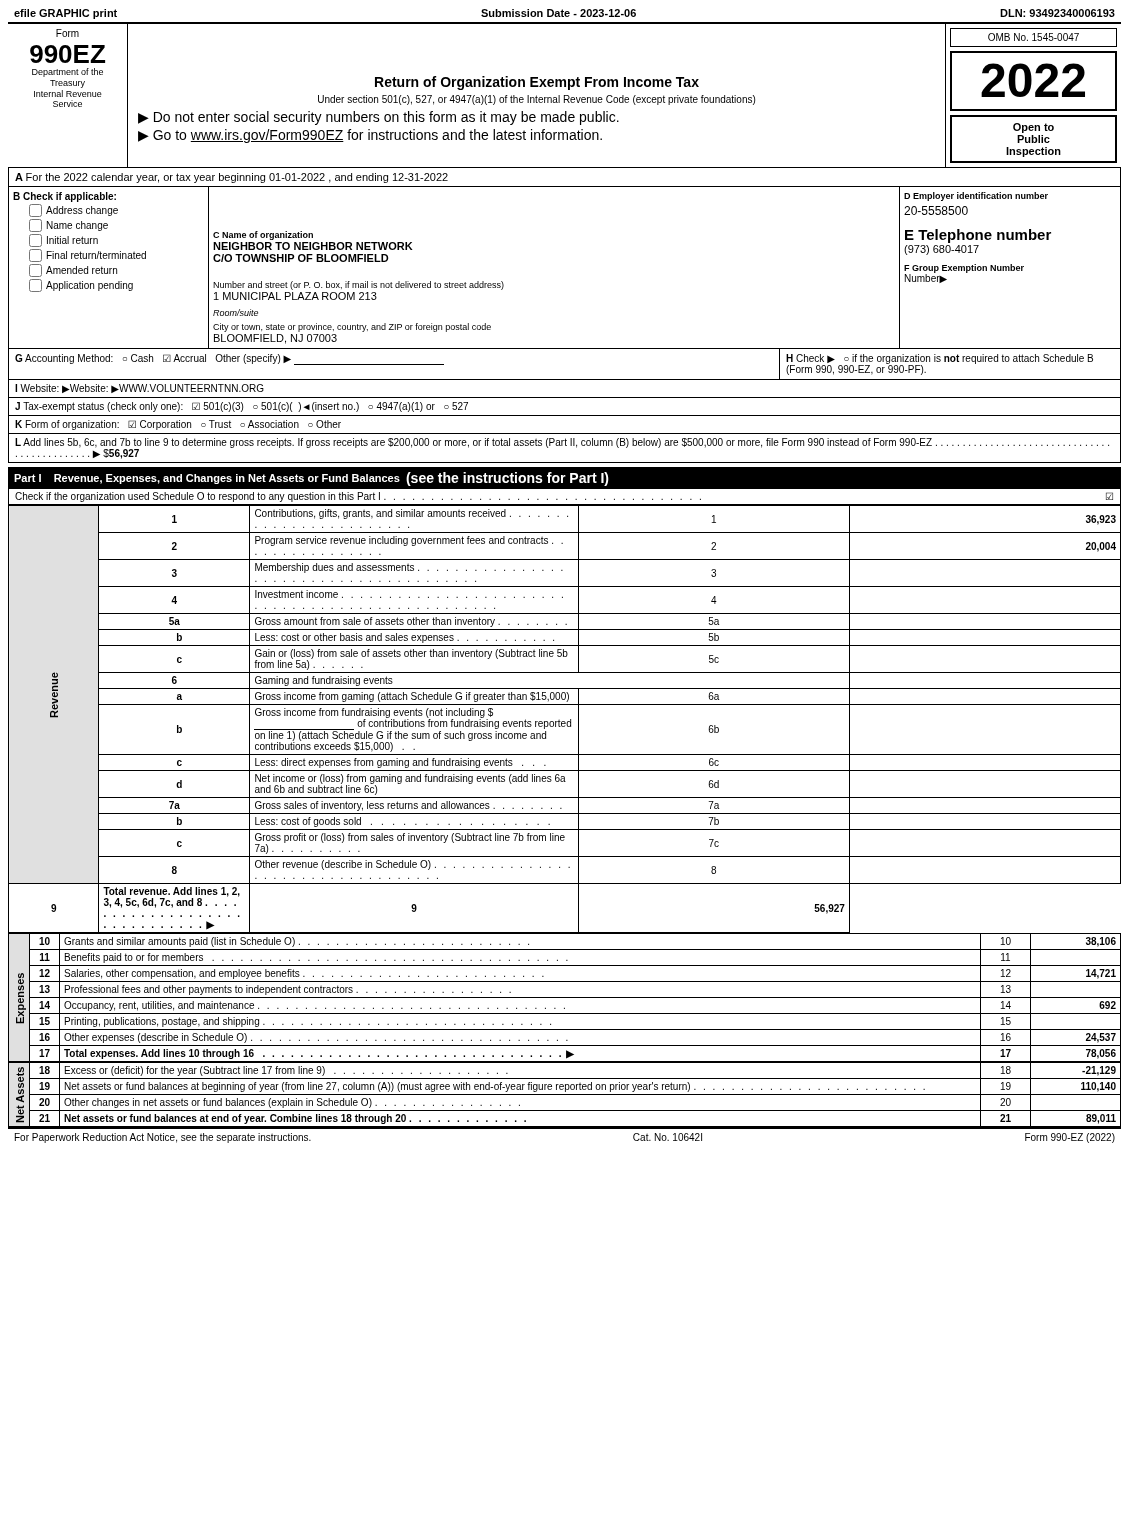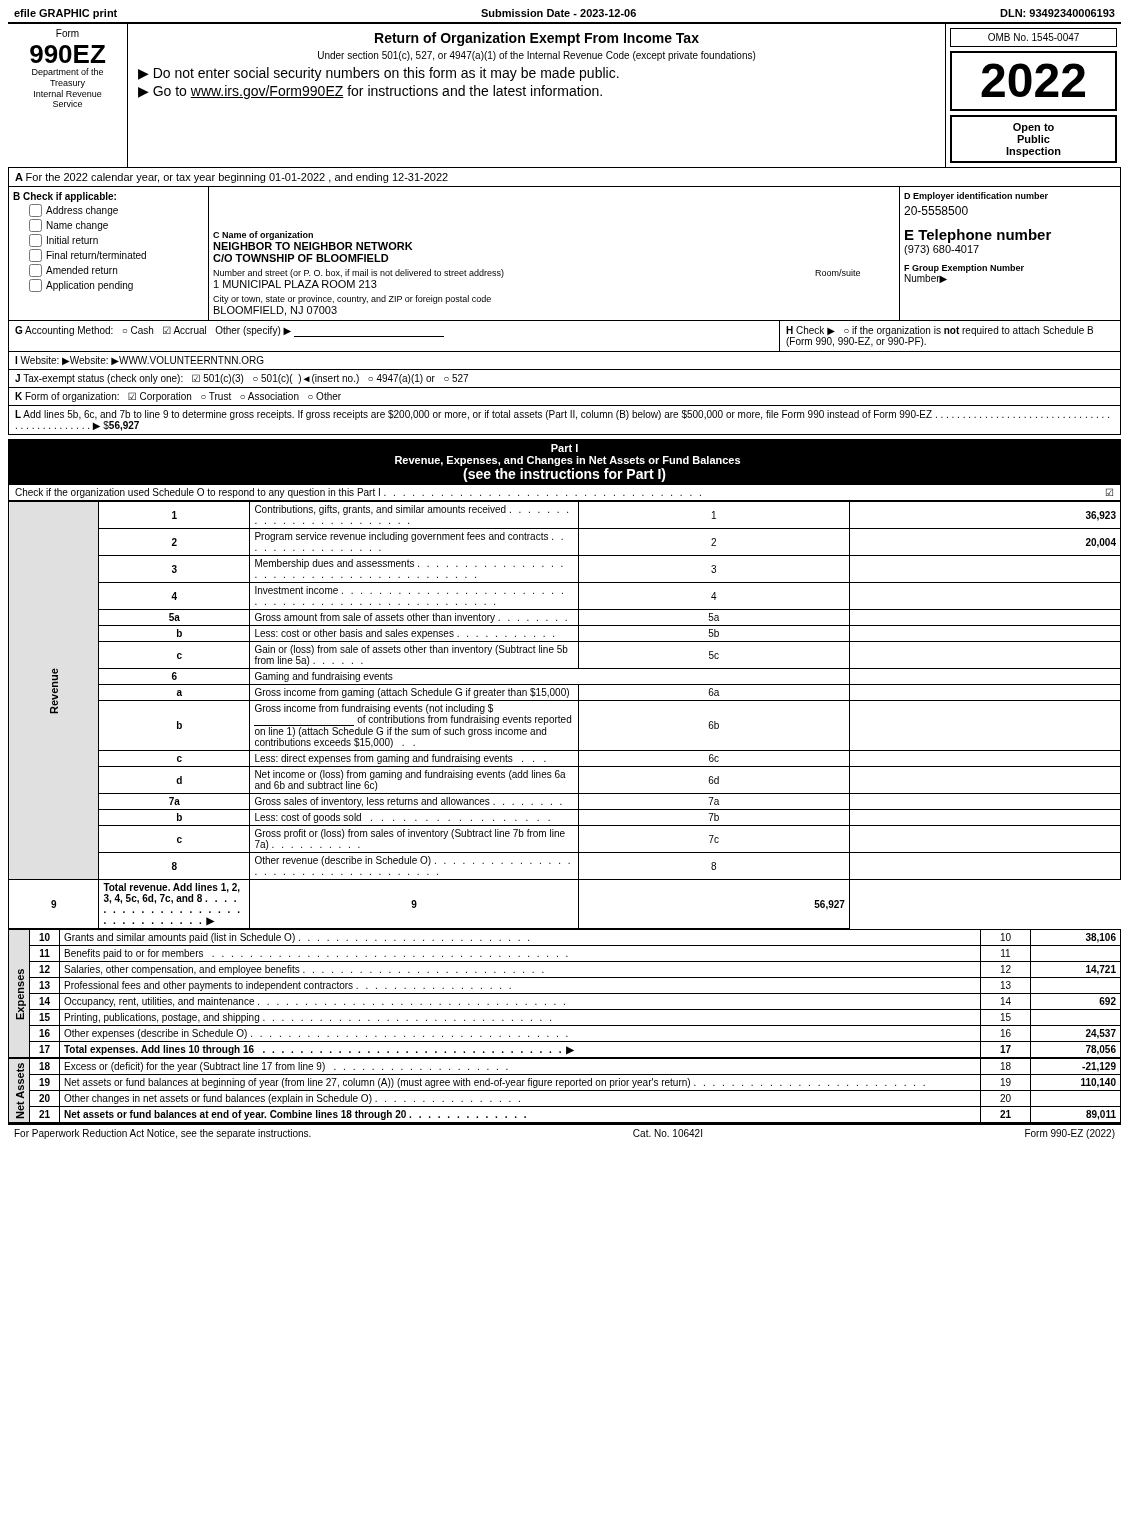--- a/index.html
+++ b/index.html
@@ -56,20 +56,21 @@
       text-align: center;
       border-right: 1px solid #000;
     }
     .title-center h1 {
       font-size: 18px;
       font-weight: bold;
     }
     .title-center h2 {
       font-size: 14px;
       font-weight: bold;
+      margin-top: 44px;
     }
     .title-center p {
       font-size: 10px;
       margin-top: 4px;
     }
     .title-center .bullet-items {
       font-size: 14px;
       text-align: left;
       margin-top: 4px;
     }
@@ -127,21 +128,20 @@
 
     
     .part-header {
       background: #000;
       color: #fff;
       padding: 3px 6px;
       font-size: 11px;
       font-weight: bold;
       display: flex;
       align-items: center;
-      flex-direction: column;
     }
     .part-title {
       font-weight: bold;
       margin-left: 6px;
       font-size: 11px;
       color: #fff;
     }
 
     
     .data-table {
@@ -265,26 +265,26 @@
       <div class="checkbox-item">
         <input type="checkbox" style=""> 
           <span>Application pending</span>
       </div>
     </div>
 
     <div style="flex:1; border-right:1px solid #000; padding:4px;">
       <div style="font-size:9px; font-weight:bold;margin-top:39px;">C Name of organization</div>
       <div style="font-size:11px; font-weight:bold;">NEIGHBOR TO NEIGHBOR NETWORK</div>
       <div style="font-size:11px; font-weight:bold;">C/O TOWNSHIP OF BLOOMFIELD</div>
-      <div style="font-size:9px; margin-top:4px; display:flex; gap:20px;">
+      <div style="font-size:9px; margin-top:16px; display:flex; gap:6px;flex-direction:column;">
         <div style="flex:1;">
           <div>Number and street (or P. O. box, if mail is not delivered to street address)</div>
           <div style="font-size:11px;">1 MUNICIPAL PLAZA ROOM 213</div>
         </div>
-        <div style="width:80px;">
+        <div style="width:80px;font-style:italic;">
           <div>Room/suite</div>
         </div>
       </div>
       <div style="font-size:9px; margin-top:4px;">
         <div>City or town, state or province, country, and ZIP or foreign postal code</div>
         <div style="font-size:11px;">BLOOMFIELD, NJ  07003</div>
       </div>
     </div>
 
     <div style="width:220px; padding:4px;">

